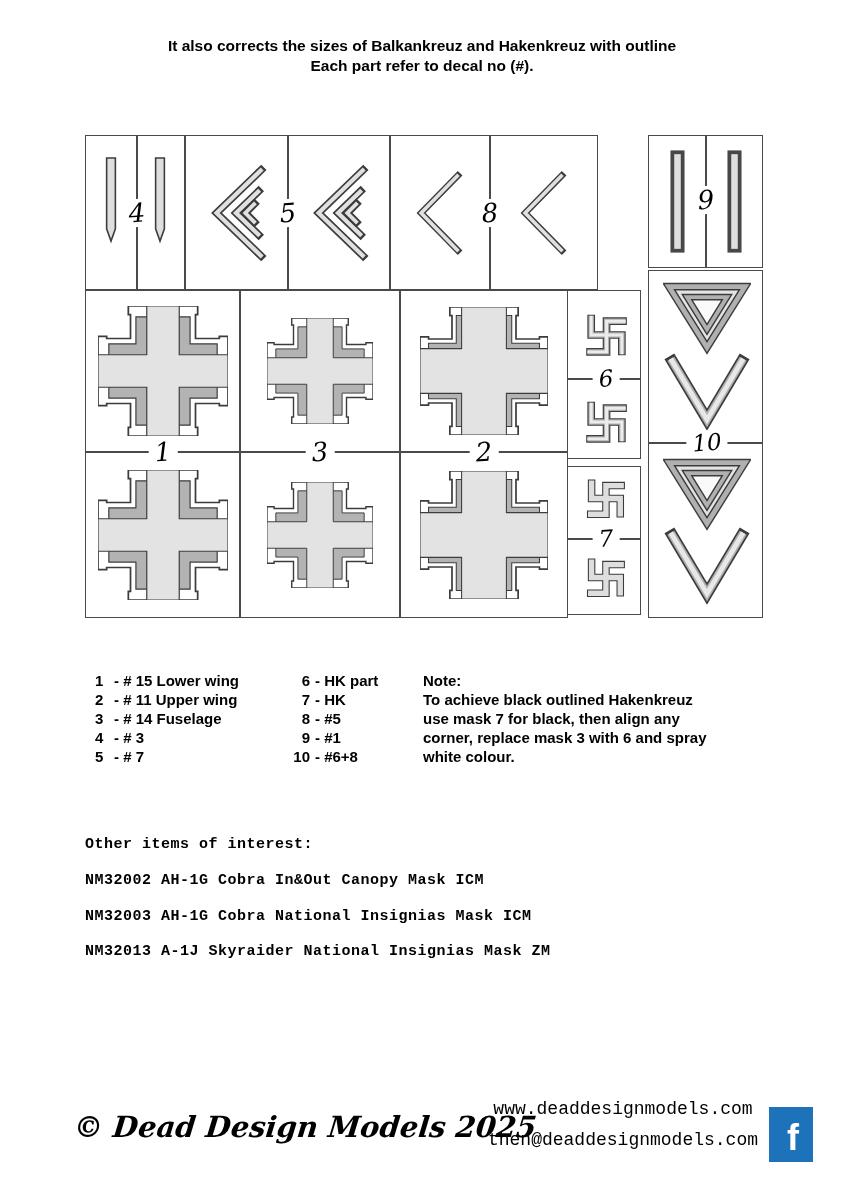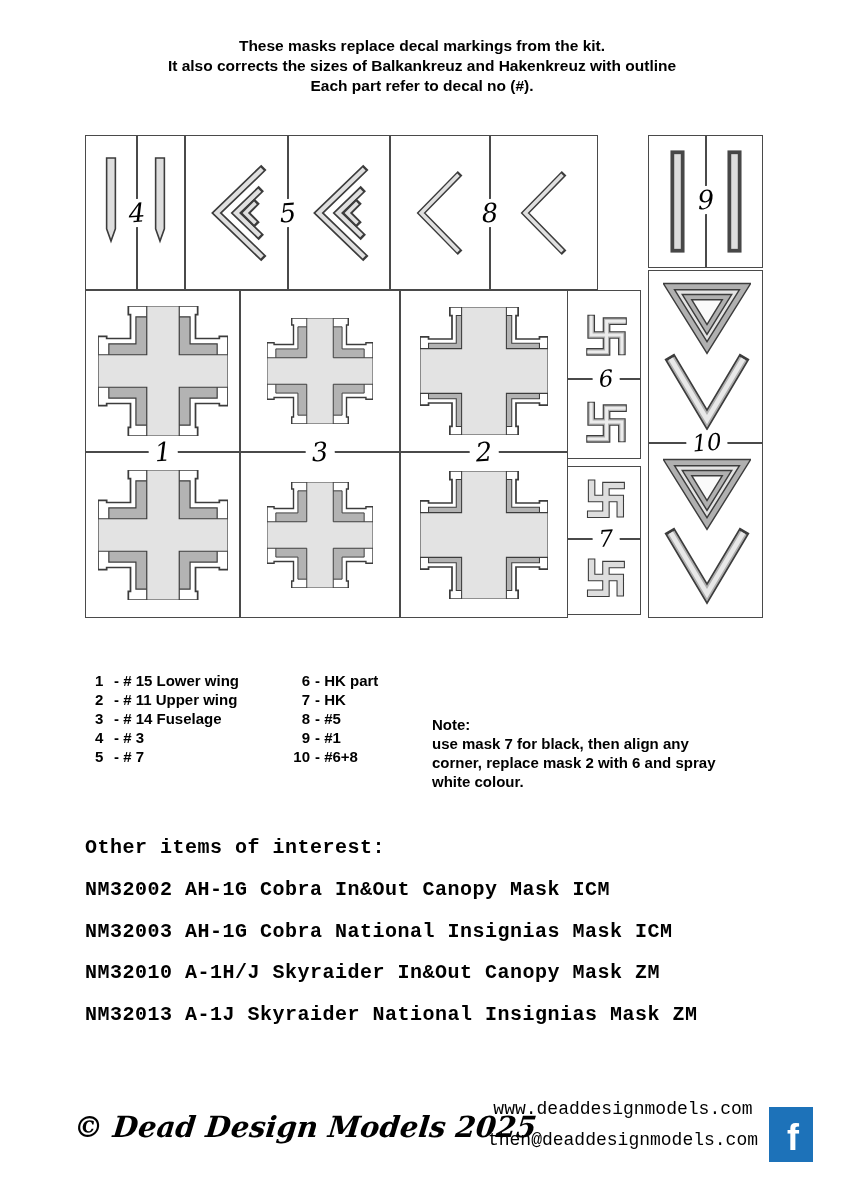--- a/index.html
+++ b/index.html
@@ -23,30 +23,30 @@
     background:#fff; padding:1px 6px; font-family:"DejaVu Serif", serif;
     font-style:italic; font-size:26px; line-height:1; white-space:nowrap; }
   .mlabel.small { font-size:23px; }
 
   
   .legend { position:absolute; top:671px; left:0; width:100%;
     font-weight:bold; font-size:15px; line-height:19px; }
   .lcol { position:absolute; top:0; }
   .lcol-a { left:95px; }
   .lcol-b { left:286px; }
-  .lcol-note { left:432px; width:340px;margin-top:44px; }
+  .lcol-note { left:423px; width:340px; }
   .lrow { display:flex; }
   .lnum { display:inline-block; width:14px; flex:0 0 auto; }
   .lcol-b .lnum { width:24px; text-align:right; }
   .ltext { margin-left:5px; white-space:pre; }
 
   
   .items { position:absolute; left:85px; top:836px;
     font-family:"Liberation Mono", monospace; font-weight:bold;
-    font-size:20px; letter-spacing:0.5px; }
+    font-size:15px; letter-spacing:0.5px; }
   .items-title { margin-bottom:19px; }
   .item { margin-bottom:18.5px; white-space:pre; }
 
   
   .copyright { position:absolute; left:74px; top:1110px;
     font-family:"DejaVu Serif", serif; font-style:italic; font-weight:bold;
     font-size:29px; transform:skewX(-6deg); white-space:nowrap; }
   .urls { position:absolute; right:86px; top:1094px; text-align:center;
     font-family:"Liberation Mono", monospace; font-size:18px; line-height:31px; }
   .fb { position:absolute; left:769px; top:1107px; width:44px; height:55px;
@@ -124,21 +124,20 @@
       <path d="M6.5,3.5 L46,70 L85.5,3.5" stroke="#3c3c3c" stroke-width="12"></path>
       <path d="M8,6 L46,70 L84,6" stroke="#b0b0b0" stroke-width="8.5"></path>
       <path d="M8,6 L46,70 L84,6" stroke="#e8e8e8" stroke-width="5"></path>
     </g>
   </defs>
 </svg>
 
 <div class="page">
 
   <div class="header">
-    <div>These masks replace decal markings from the kit.</div>
     <div>It also corrects the sizes of Balkankreuz and Hakenkreuz with outline</div>
     <div>Each part refer to decal no (#).</div>
   </div>
 
   <div class="diagram">
 
     <div class="block" style="left:0; top:0; width:513px; height:155px;">
       <div class="vline" style="left:50px;"></div>
       <div class="vline" style="left:98px;"></div>
       <div class="vline" style="left:201px;"></div>
@@ -289,31 +288,31 @@
           <span class="lnum">9</span>
           <span class="ltext">- #1</span>
         </div>
       <div class="lrow">
           <span class="lnum">10</span>
           <span class="ltext">- #6+8</span>
         </div>
     </div>
     <div class="lcol lcol-note">
       <div>Note:</div>
+      <div>To achieve black outlined Hakenkreuz</div>
       <div>use mask 7 for black, then align any</div>
-      <div>corner, replace mask 2 with 6  and spray</div>
+      <div>corner, replace mask 3 with 6  and spray</div>
       <div>white colour.</div>
     </div>
   </div>
 
   <div class="items">
     <div class="items-title">Other items of interest:</div>
     <div class="item">NM32002 AH-1G Cobra In&amp;Out Canopy Mask ICM</div>
     <div class="item">NM32003 AH-1G Cobra National Insignias Mask ICM</div>
-    <div class="item">NM32010 A-1H/J Skyraider In&amp;Out Canopy Mask ZM</div>
     <div class="item">NM32013 A-1J Skyraider National Insignias Mask ZM</div>
   </div>
 
   <div class="copyright">© Dead Design Models 2025</div>
   <div class="urls">
     <div>www.deaddesignmodels.com</div>
     <div>then@deaddesignmodels.com</div>
   </div>
   <div class="fb">
     <span>f</span>

